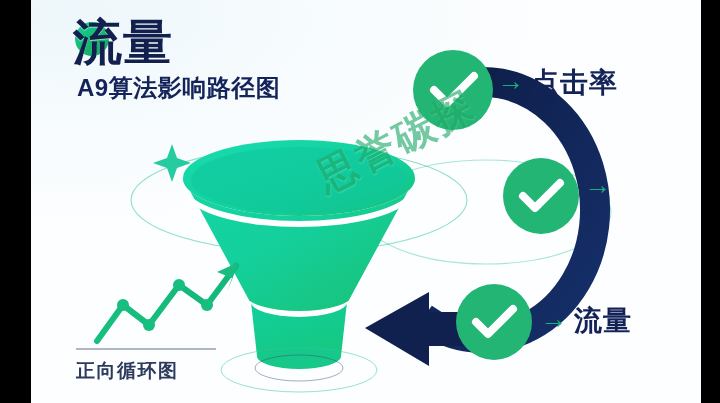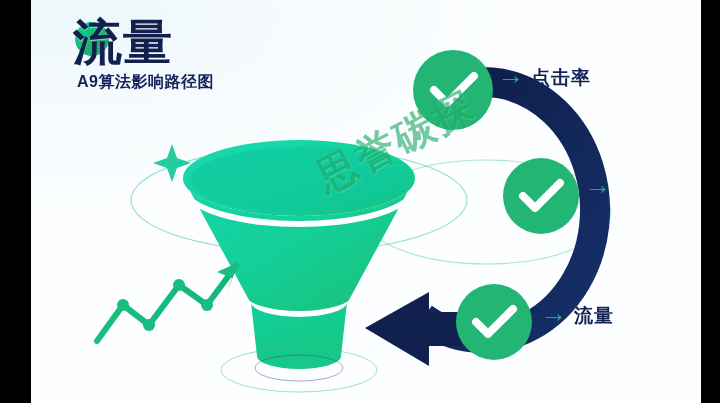--- a/index.html
+++ b/index.html
@@ -29,21 +29,21 @@
     position:absolute;left:2px;top:6px;width:34px;height:34px;border-radius:50%;
     background:linear-gradient(140deg,#0fd49b 0%,#18b76f 55%,#14a563 100%);
     z-index:-1;
   }
   #main-title{
     font-size:49px;line-height:52px;font-weight:bold;color:#11204e;
     letter-spacing:1px;margin:0;white-space:nowrap;
     text-shadow:0 1px 0 rgba(255,255,255,.5);
   }
   #subtitle{
-    margin:4px 0 16px 4px;font-size:16px;font-weight:bold;color:#14235a;
+    margin:4px 0 16px 4px;font-size:24px;font-weight:bold;color:#14235a;
     letter-spacing:.5px;white-space:nowrap;
   }
 
   
   #art{position:absolute;left:0;top:0;width:687px;height:403px;z-index:10;}
 
   
   #watermark{
     position:absolute;left:276px;top:156px;z-index:40;
     font-size:40px;font-weight:bold;color:#1faa6a;opacity:.62;
@@ -52,21 +52,21 @@
     text-shadow:0 1px 2px rgba(255,255,255,.35);
     pointer-events:none;
   }
 
   
   .label-row{position:absolute;z-index:35;display:flex;align-items:center;white-space:nowrap;}
   .label-arrow{
     font-size:27px;color:#17b07a;font-weight:bold;margin-right:7px;line-height:1;
     transform:translateY(-2px);
   }
-  .label-text{font-size:19px;font-weight:bold;color:#132358;letter-spacing:1px;}
+  .label-text{font-size:28px;font-weight:bold;color:#132358;letter-spacing:1px;}
   #label-ctr{left:466px;top:64px;}
   #label-cvr{left:553px;top:174px;}
   #label-traffic{left:509px;top:302px;}
 
   
   #caption-block{position:absolute;left:45px;top:348px;z-index:35;}
   #caption-rule{width:140px;height:2px;background:#6f7a95;opacity:.55;margin-bottom:8px;}
   #caption-text{font-size:19px;font-weight:bold;color:#2c3a5c;letter-spacing:1.5px;white-space:nowrap;}
 </style>
 </head>
@@ -191,19 +191,23 @@
       <span class="label-text">点击率</span>
     </div>
     <div class="label-row" id="label-cvr">
       <span class="label-arrow">→</span>
     </div>
     <div class="label-row" id="label-traffic">
       <span class="label-arrow">→</span>
       <span class="label-text">流量</span>
     </div>
 
+    <div id="caption-block">
+      <div id="caption-rule"></div>
+      <div id="caption-text">正向循环图</div>
+    </div>
 
   </div>
 
   <div class="bar left"></div>
   <div class="bar right"></div>
 
 </div>
 
 </body></html>

